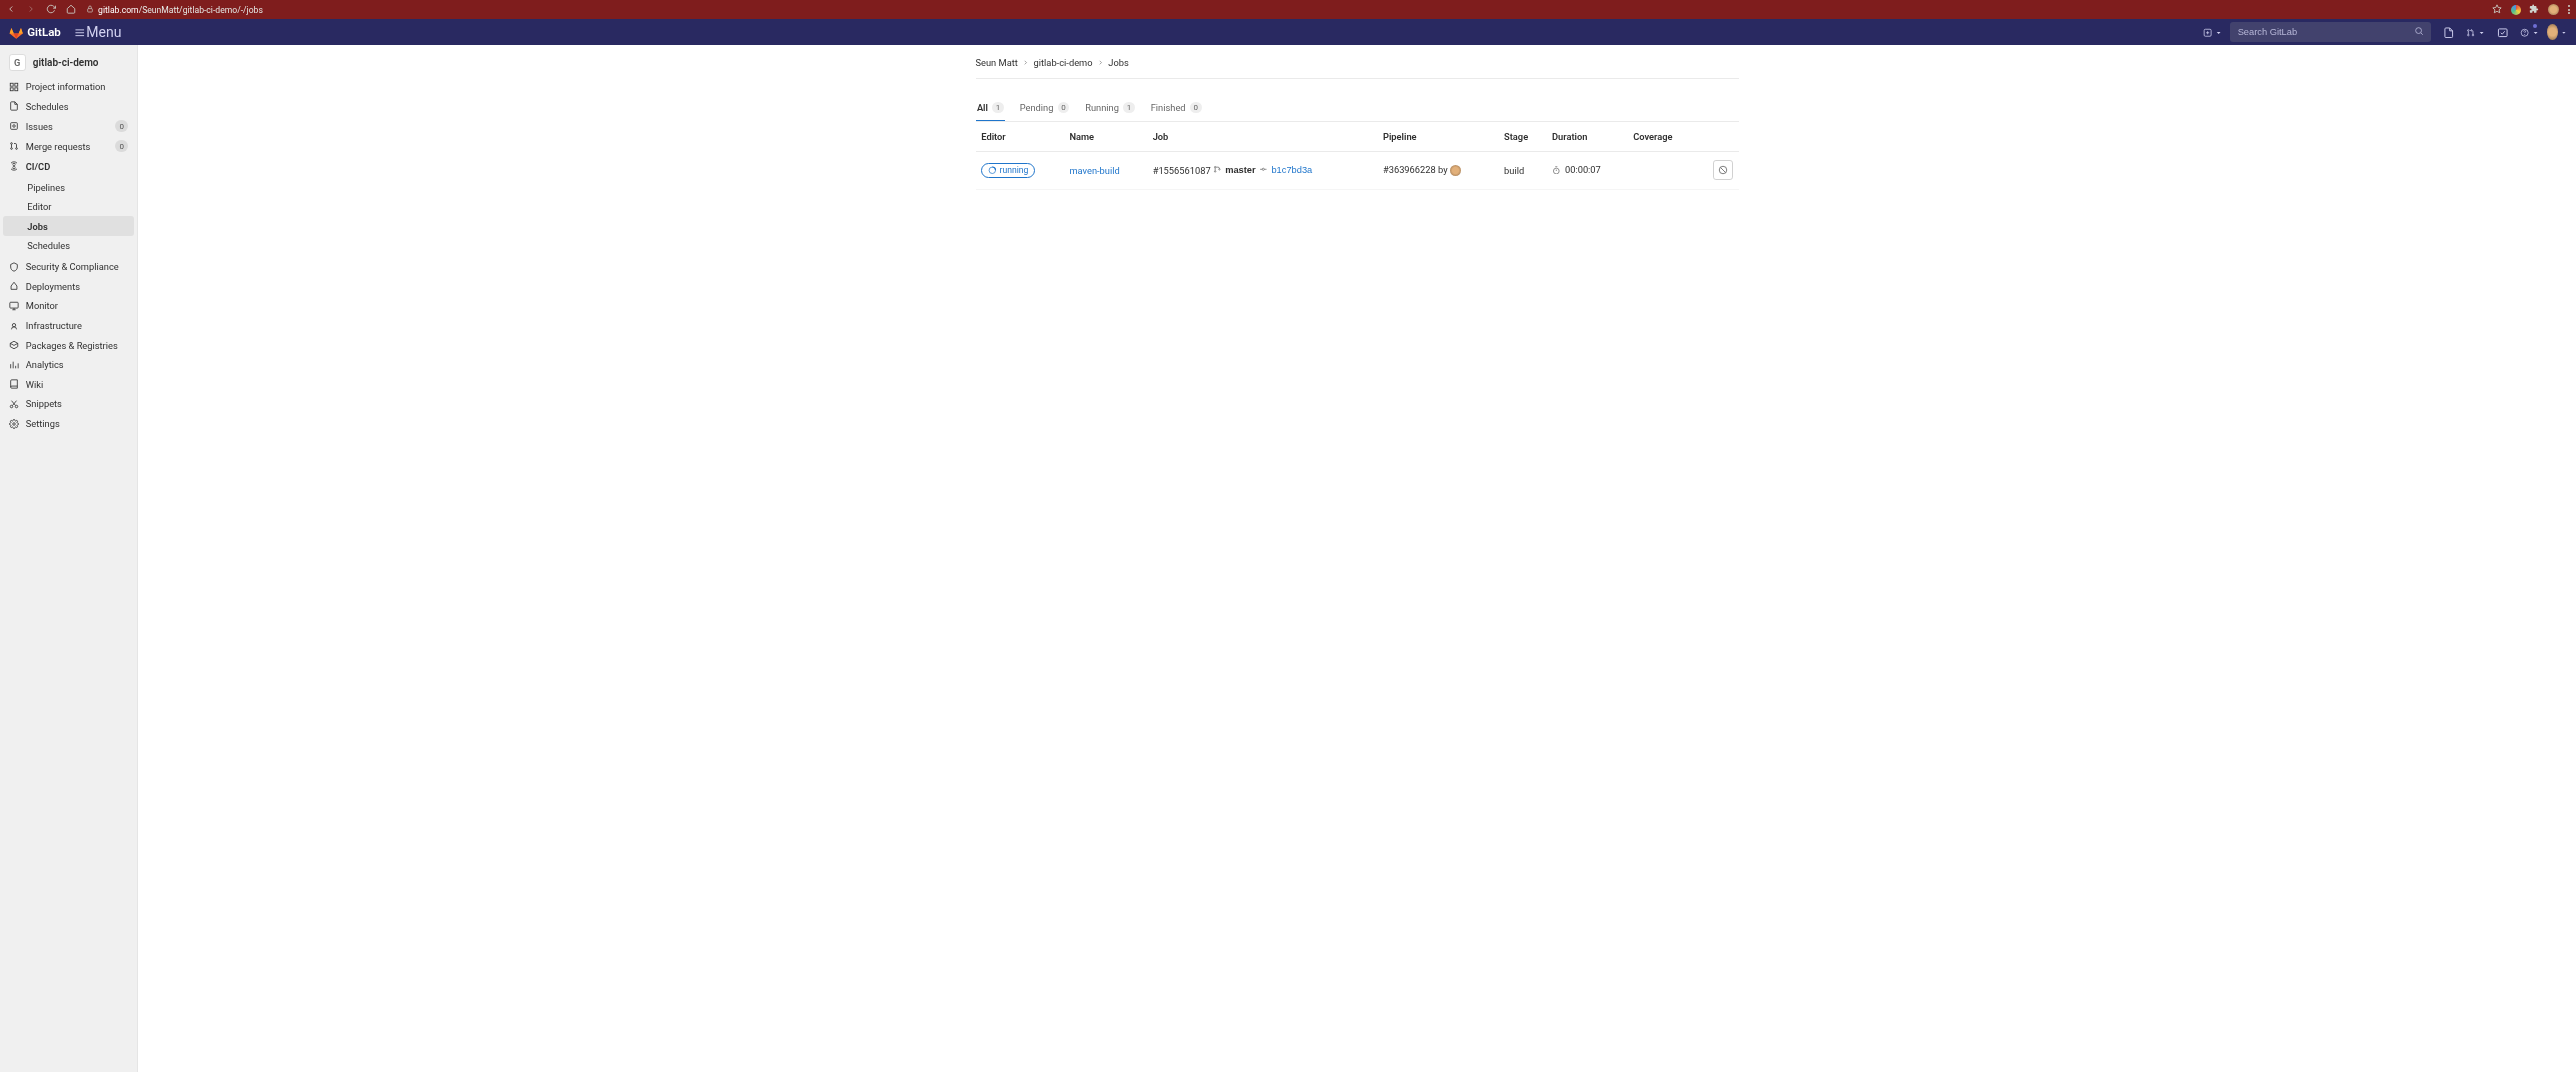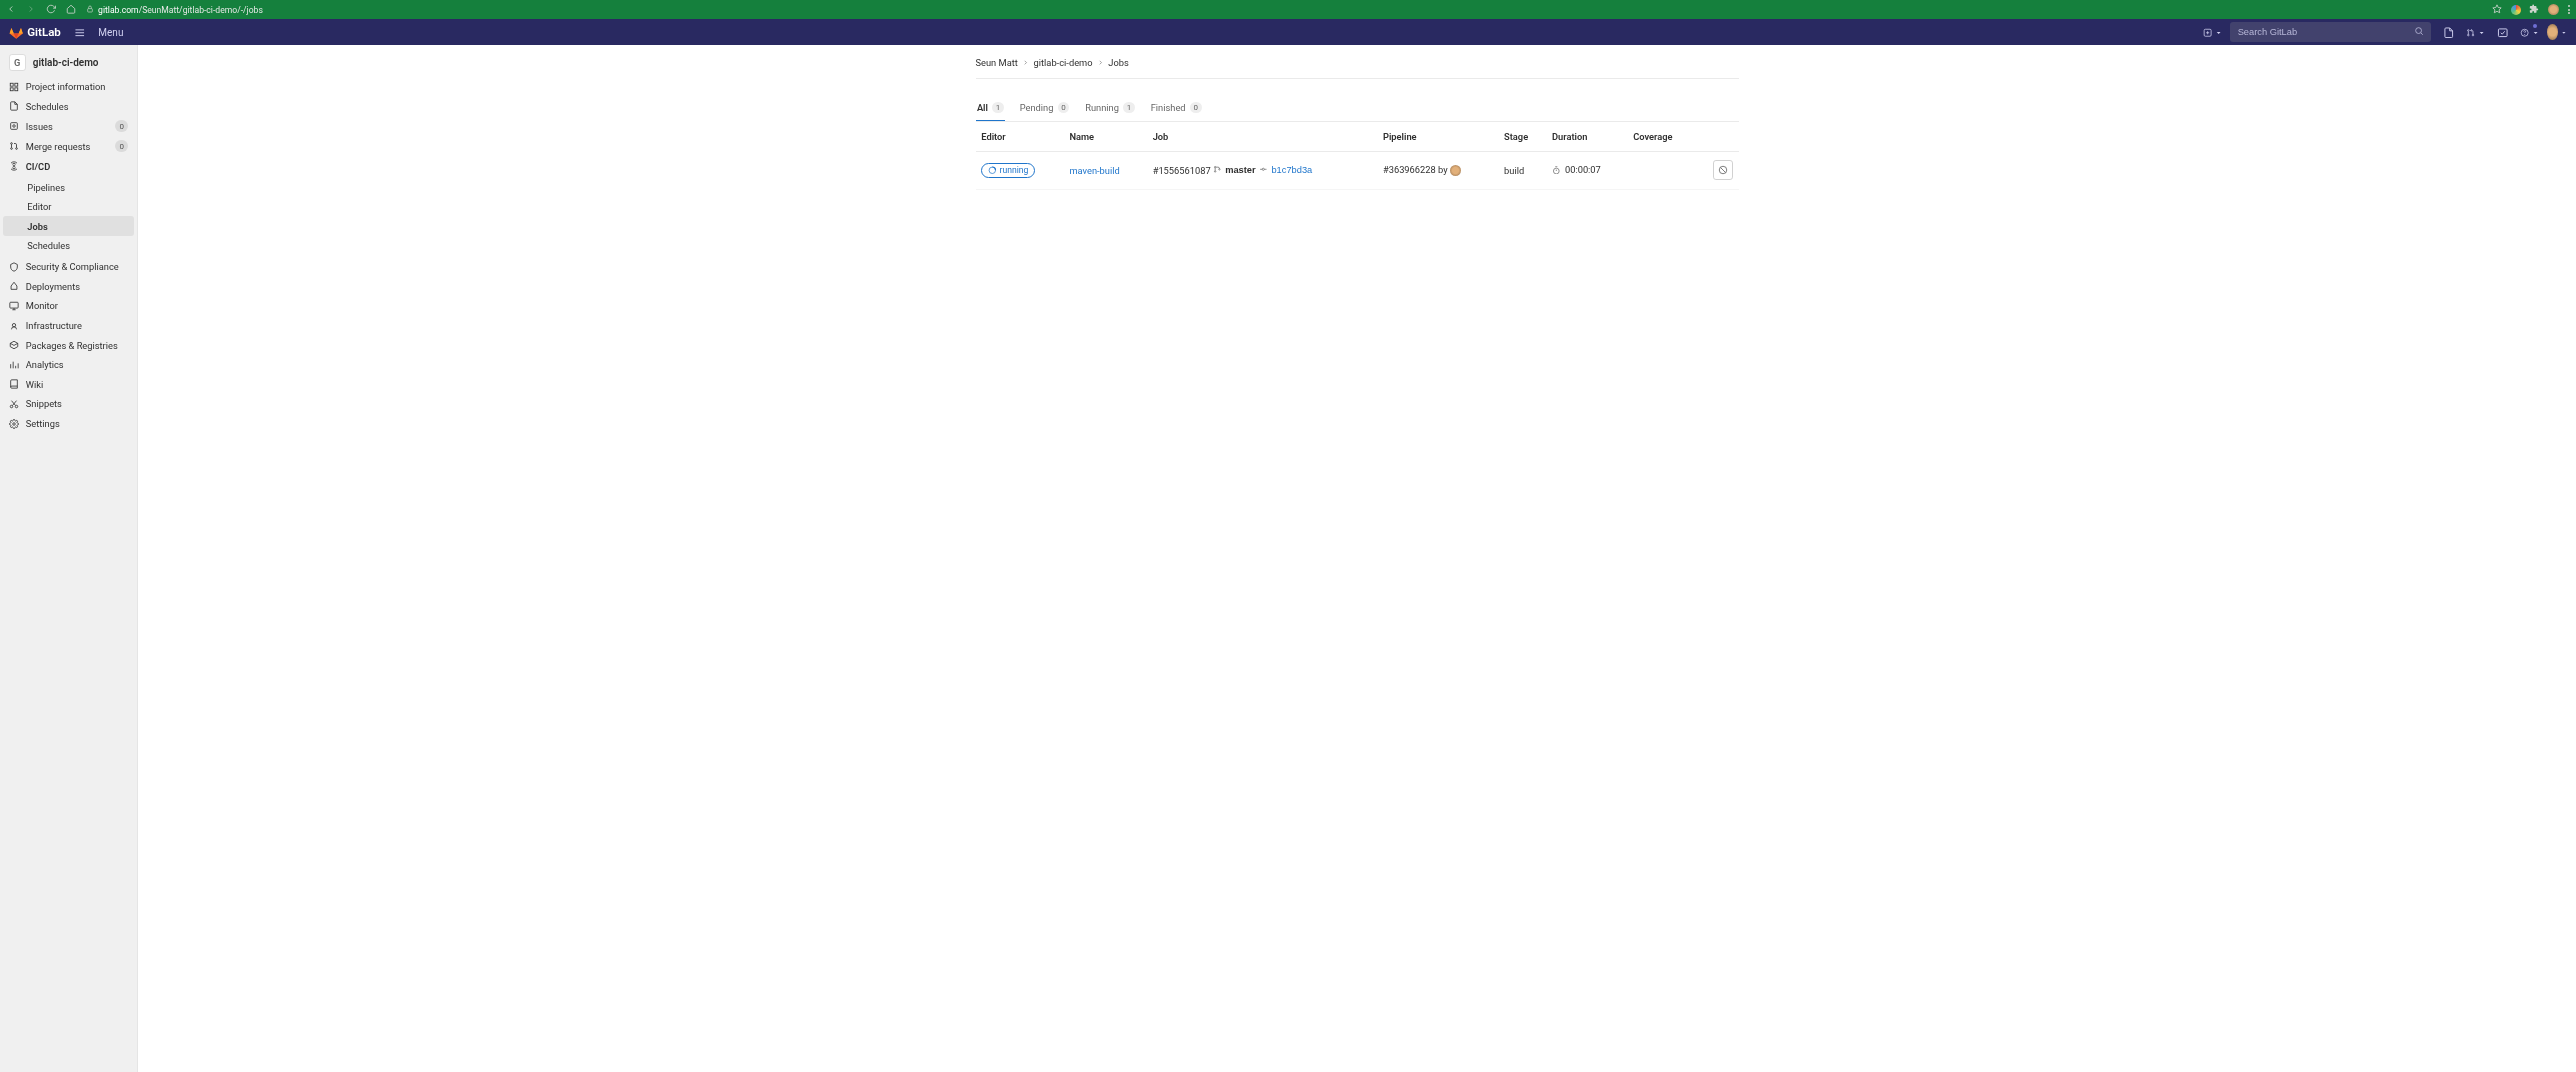--- a/index.html
+++ b/index.html
@@ -2,21 +2,21 @@
 <html><head>
 <meta charset="utf-8">
 <style>
   * { box-sizing: border-box; margin: 0; padding: 0; }
   html, body { height: 100%; font-family: -apple-system, BlinkMacSystemFont, "Segoe UI", Roboto, sans-serif; font-size: 10px; color: #303030; }
   body { display:flex; flex-direction:column; }
 
   
   .browser-bar {
     height: 19.4px;
-    background:#15803d;
+    background:#7f1d1d;
     display:flex;
     align-items:center;
     padding:0 5.8px;
     gap:10px;
     color:#cfd6cf;
     flex-shrink:0;
   }
   .browser-bar .nav-icons { display:flex; align-items:center; gap:10px; }
   .browser-bar .nav-icons svg { width:10px; height:10px; }
   .browser-bar .url-wrap { display:flex; align-items:center; gap:4.3px; flex:1; }
@@ -33,21 +33,21 @@
     background:#292961;
     display:flex;
     align-items:center;
     padding:0 8.6px;
     gap:7.2px;
     color:#fff;
     flex-shrink:0;
   }
   .gl-header .logo { display:flex; align-items:center; gap:4.3px; font-weight:600; font-size:11.5px; }
   .gl-header .logo svg{ width:14.4px;height:14.4px; }
-  .gl-header .menu-btn { display:flex; align-items:center; gap:13px; margin-left:5.8px; color:#d1d1f0; cursor:pointer; font-size:10px;justify-content:flex-end;}
+  .gl-header .menu-btn { display:flex; align-items:center; gap:1px; margin-left:5.8px; color:#d1d1f0; cursor:pointer; font-size:14px;justify-content:flex-end;}
   .gl-header .menu-btn svg{width:11.5px;height:11.5px;}
   .gl-header .spacer{flex:1;}
   .gl-header .search {
     background:#42426d;
     border-radius:2.9px;
     height:20px;
     width:201px;
     display:flex;
     align-items:center;
     padding:0 7.2px;

